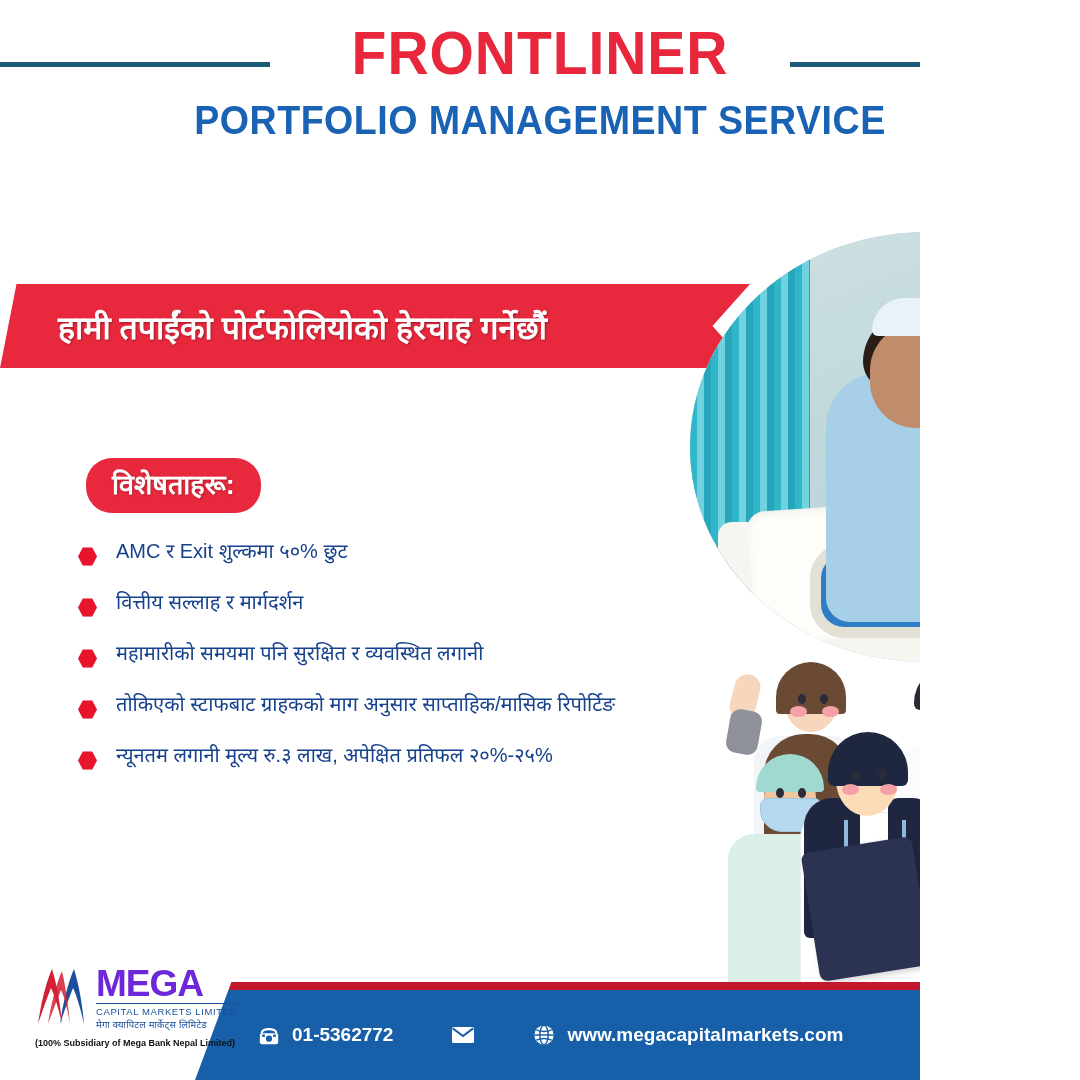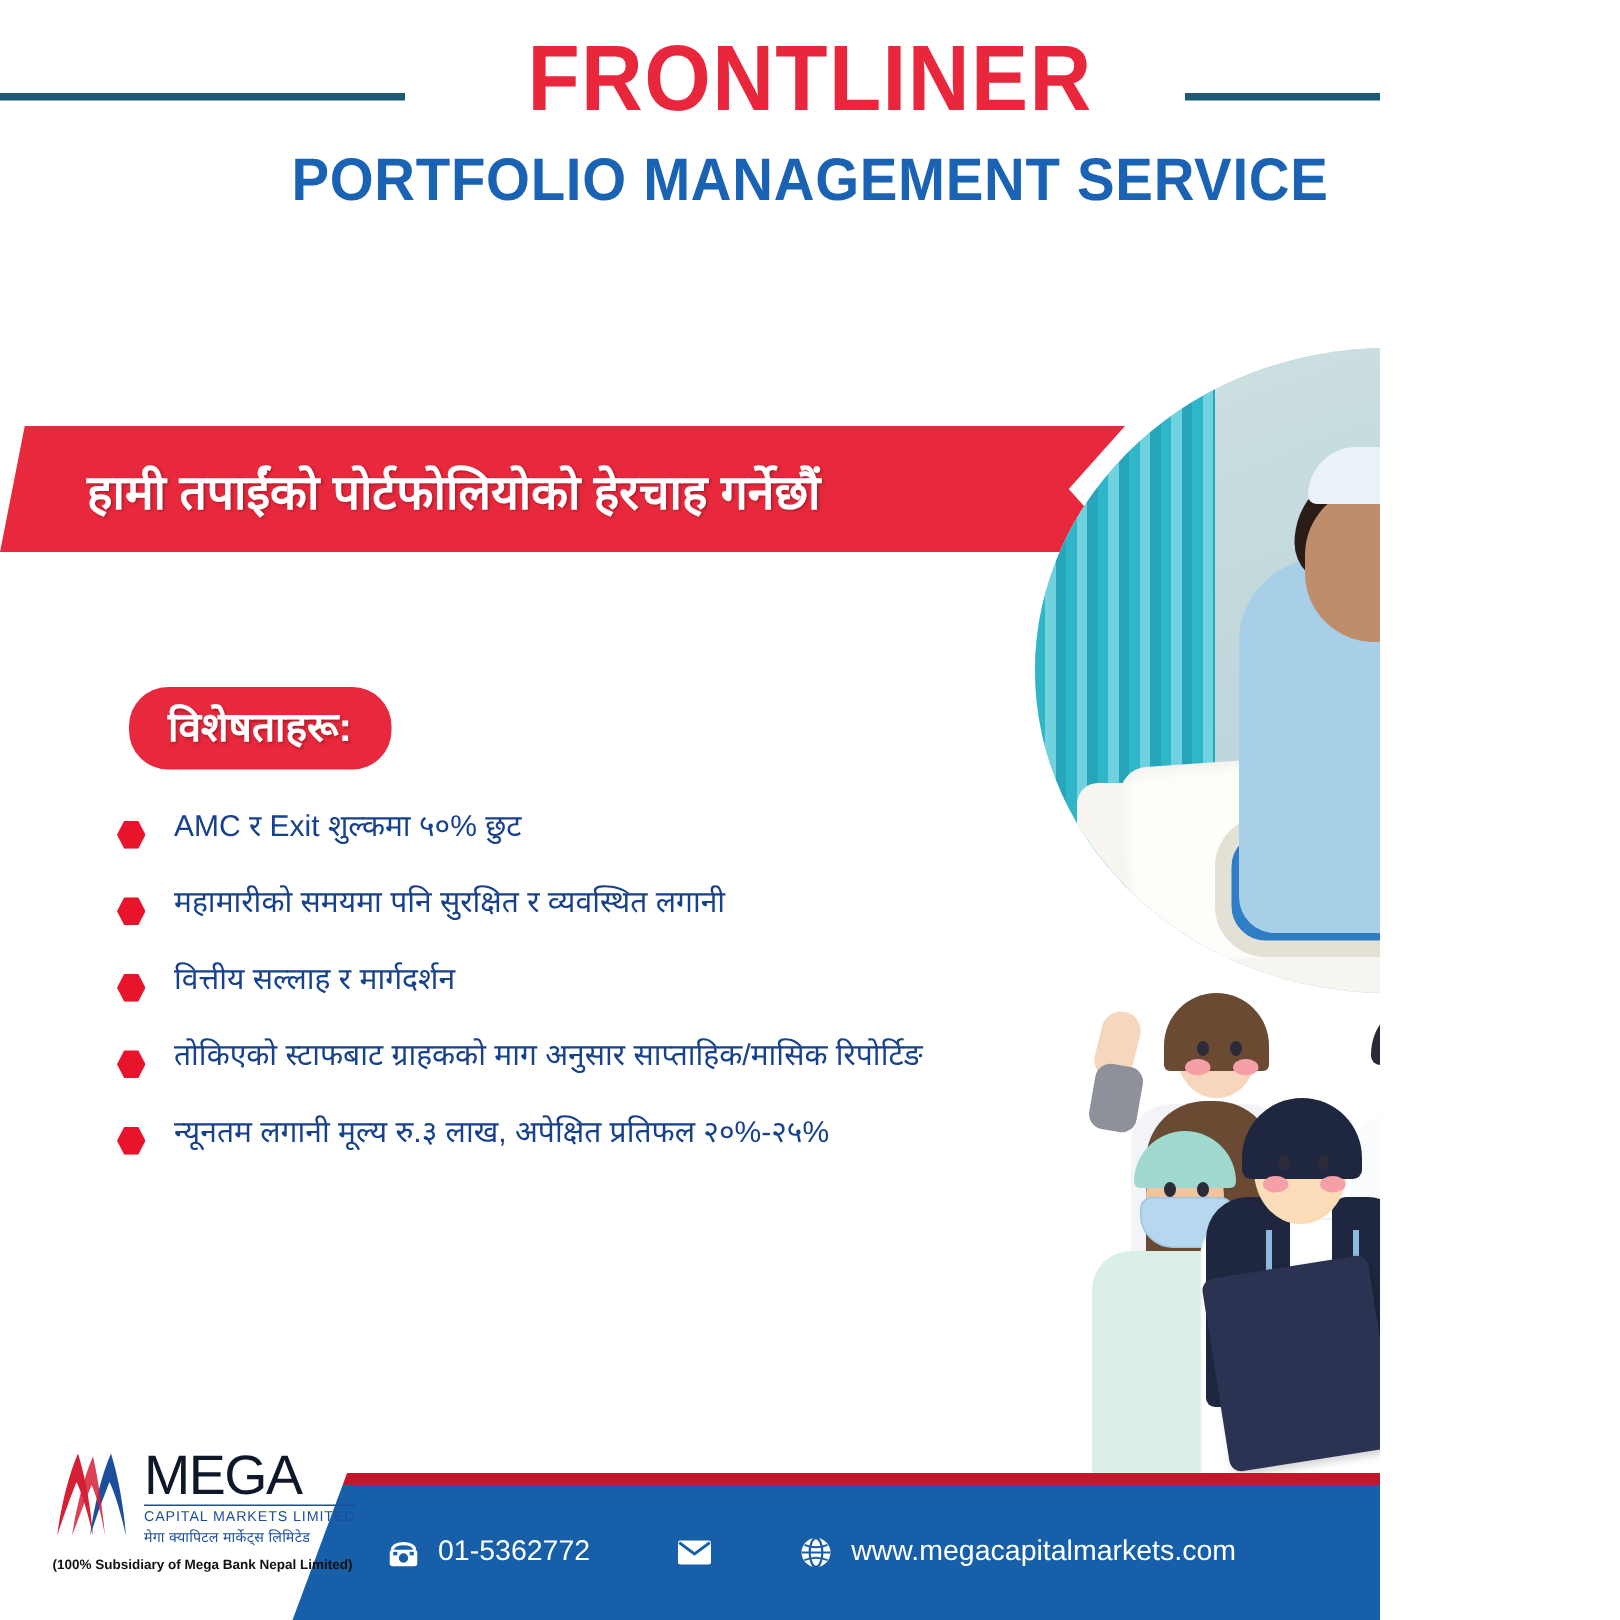--- a/index.html
+++ b/index.html
@@ -93,28 +93,28 @@
   .clipboard{position:absolute;left:92px;top:196px;width:112px;height:130px;border-radius:8px;
     background:#2b3252;transform:rotate(-9deg);box-shadow:2px 3px 6px rgba(0,0,0,.18);}
 
   
   .foot-red{position:absolute;left:0;bottom:90px;width:1080px;height:8px;background:#C3172B;}
   .foot-bar{position:absolute;left:0;bottom:0;width:1080px;height:90px;background:#175FA8;}
   .foot-white{position:absolute;left:0;bottom:0;width:250px;height:148px;background:#fff;
     clip-path:polygon(0 0,100% 0,78% 100%,0 100%);}
   .foot-items{position:absolute;left:248px;bottom:0;width:832px;height:90px;
     display:flex;align-items:center;gap:58px;padding-left:10px;box-sizing:border-box;}
-  .fitem{display:flex;align-items:center;gap:12px;color:#fff;font-size:19px;font-weight:normal;white-space:nowrap;}
+  .fitem{display:flex;align-items:center;gap:12px;color:#fff;font-size:19px;font-weight:bold;white-space:nowrap;}
   .fitem svg{flex:0 0 auto;}
 
   
   .logo{position:absolute;left:30px;bottom:14px;width:210px;height:108px;}
   .logo-mark{position:absolute;left:4px;top:8px;width:62px;height:62px;}
   .logo-text{position:absolute;left:66px;top:8px;}
-  .logo-mega{font-size:37px;font-weight:normal;color:#0f172a;letter-spacing:-1px;line-height:.96;}
+  .logo-mega{font-size:37px;font-weight:bold;color:#6d28d9;letter-spacing:-1px;line-height:.96;}
   .logo-cml{font-size:9.5px;color:#1B4F9C;letter-spacing:.6px;margin-top:1px;border-top:1px solid #1B4F9C;padding-top:2px;}
   .logo-np{font-size:9.5px;color:#1B4F9C;letter-spacing:.2px;margin-top:1px;}
   .logo-sub{position:absolute;left:0;top:80px;width:210px;text-align:center;
     font-size:9px;font-weight:bold;color:#111;}
 </style>
 </head>
 <body>
 
 <div id="poster">
 
@@ -153,25 +153,25 @@
 
   <div class="feat-pill">विशेषताहरू:</div>
 
   <div class="bullets">
     <div class="bullet">
       <div class="dot"></div>
       <div class="txt">AMC र Exit शुल्कमा ५०% छुट</div>
     </div>
     <div class="bullet">
       <div class="dot"></div>
+      <div class="txt">वित्तीय सल्लाह र मार्गदर्शन</div>
+    </div>
+    <div class="bullet">
+      <div class="dot"></div>
       <div class="txt">महामारीको समयमा पनि सुरक्षित र व्यवस्थित लगानी</div>
-    </div>
-    <div class="bullet">
-      <div class="dot"></div>
-      <div class="txt">वित्तीय सल्लाह र मार्गदर्शन</div>
     </div>
     <div class="bullet">
       <div class="dot"></div>
       <div class="txt">तोकिएको स्टाफबाट ग्राहकको माग अनुसार साप्ताहिक/मासिक रिपोर्टिङ</div>
     </div>
     <div class="bullet">
       <div class="dot"></div>
       <div class="txt">न्यूनतम लगानी मूल्य रु.३ लाख, अपेक्षित प्रतिफल २०%-२५%</div>
     </div>
   </div>

